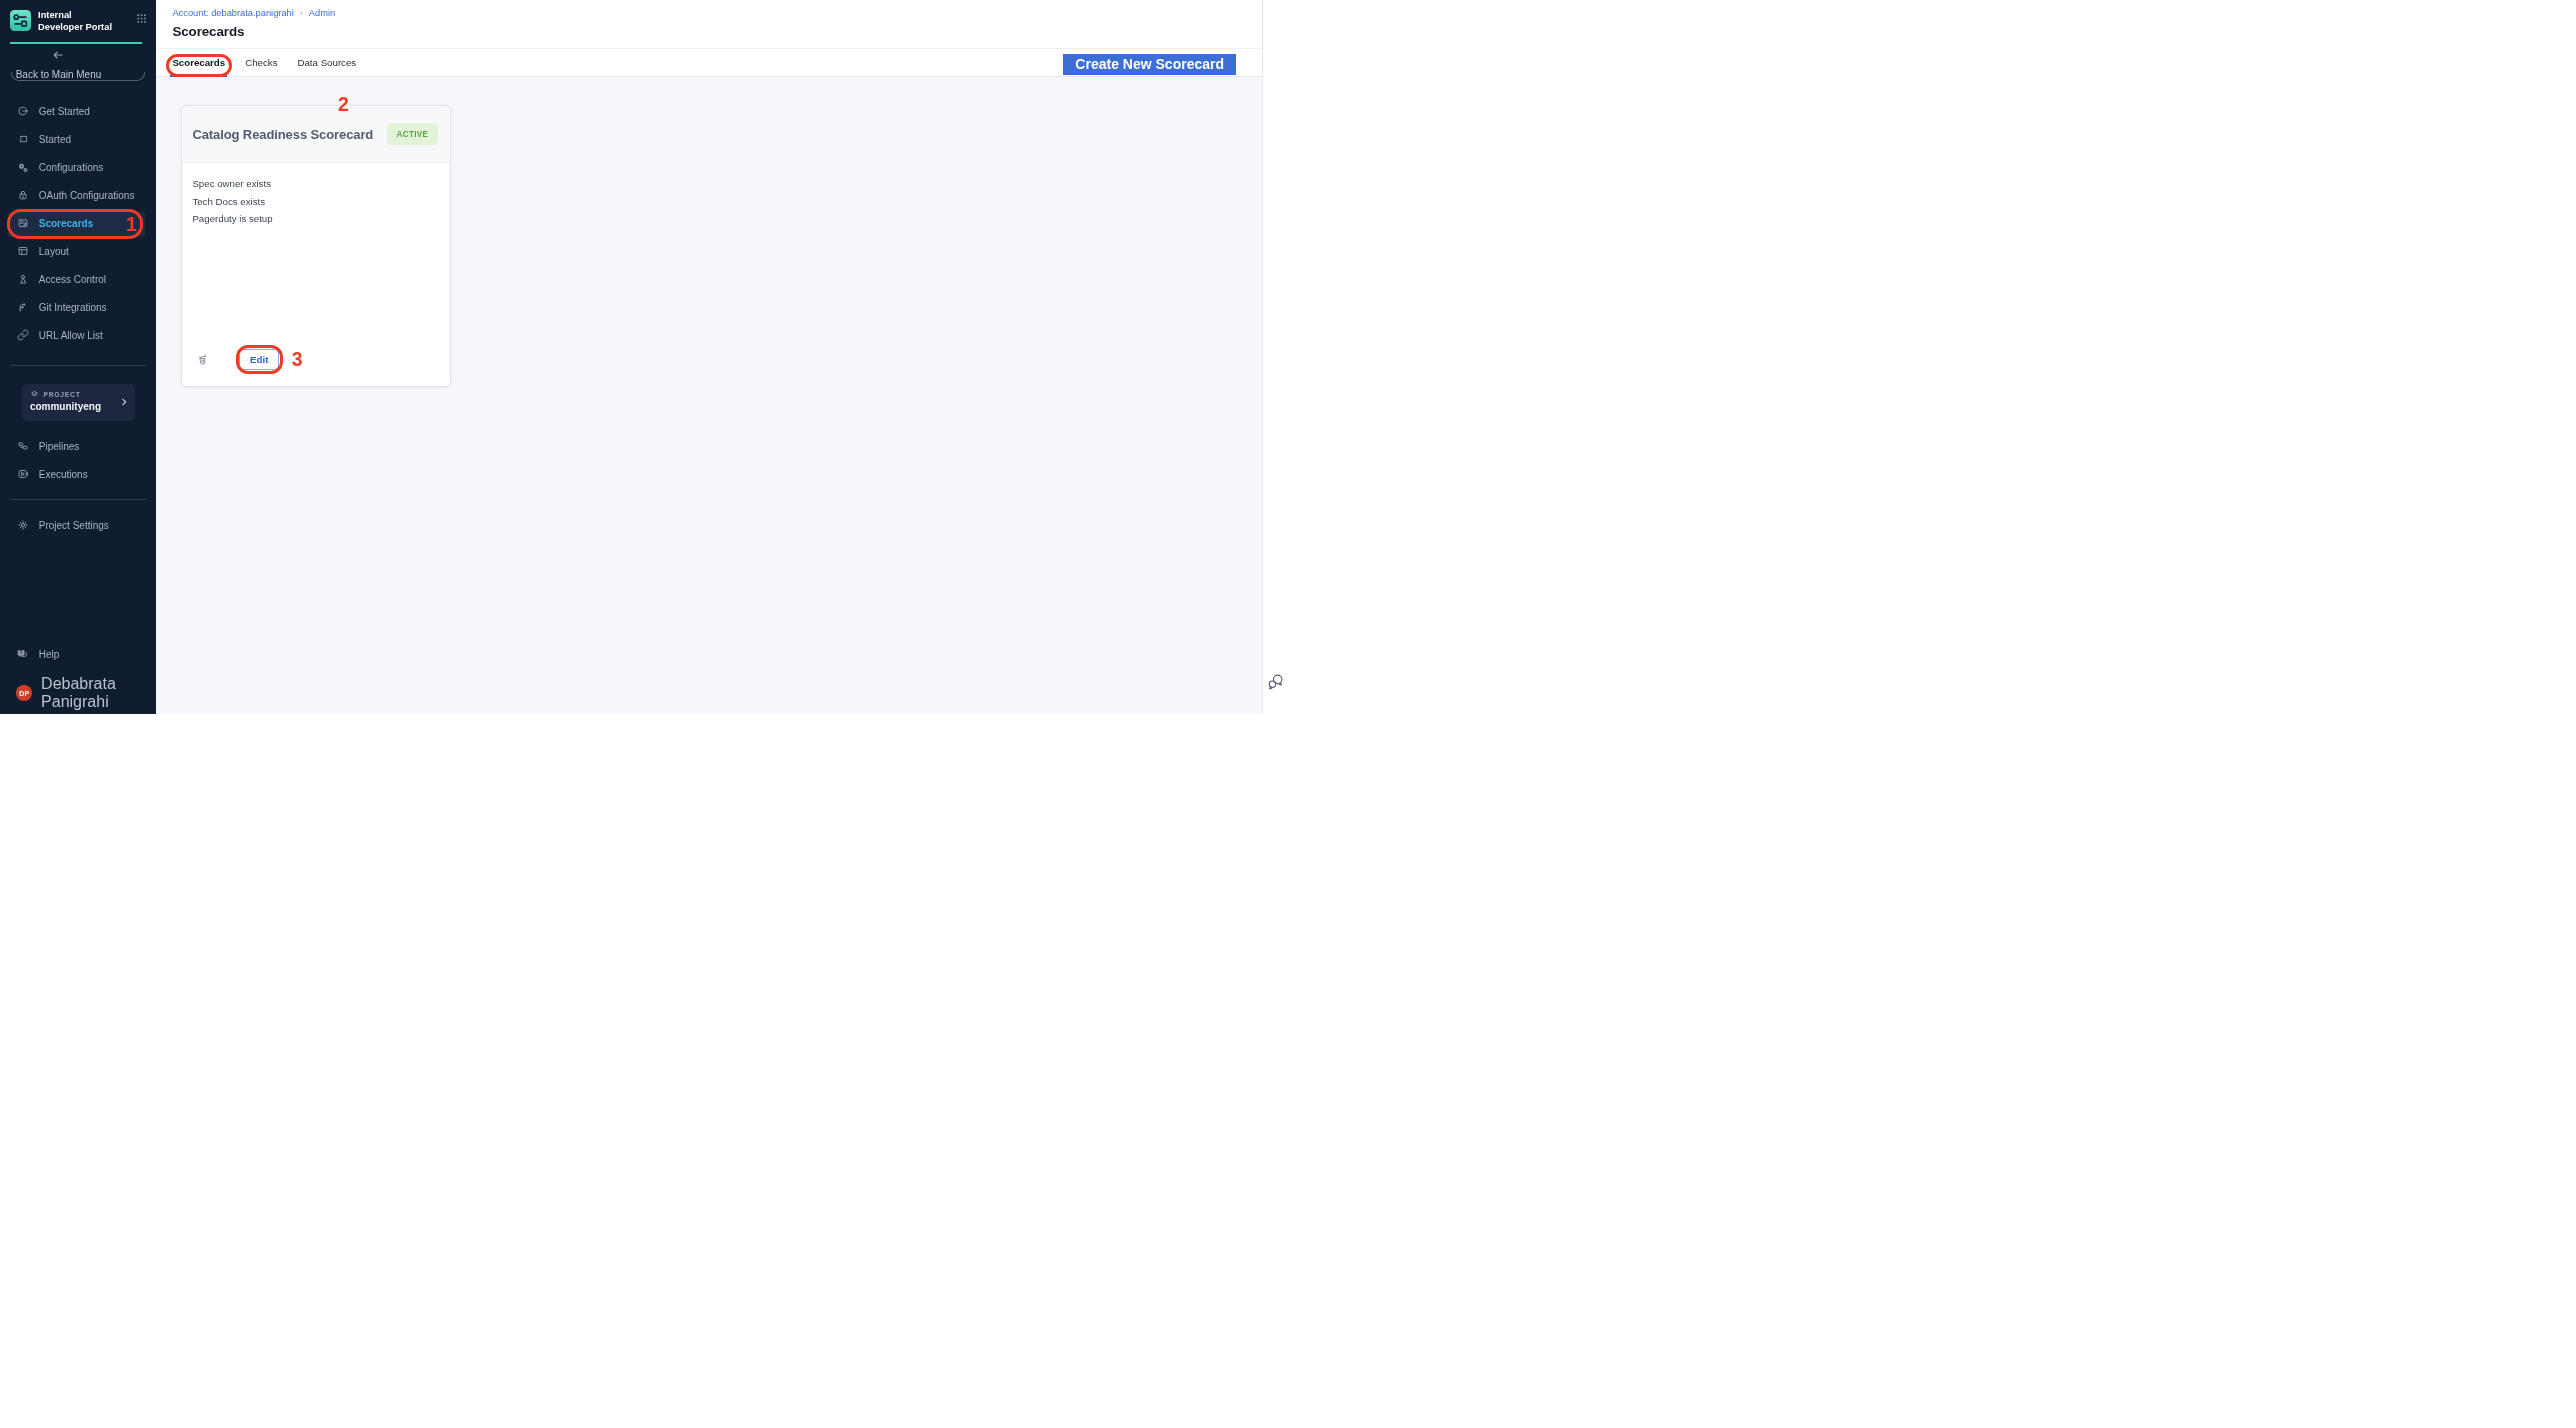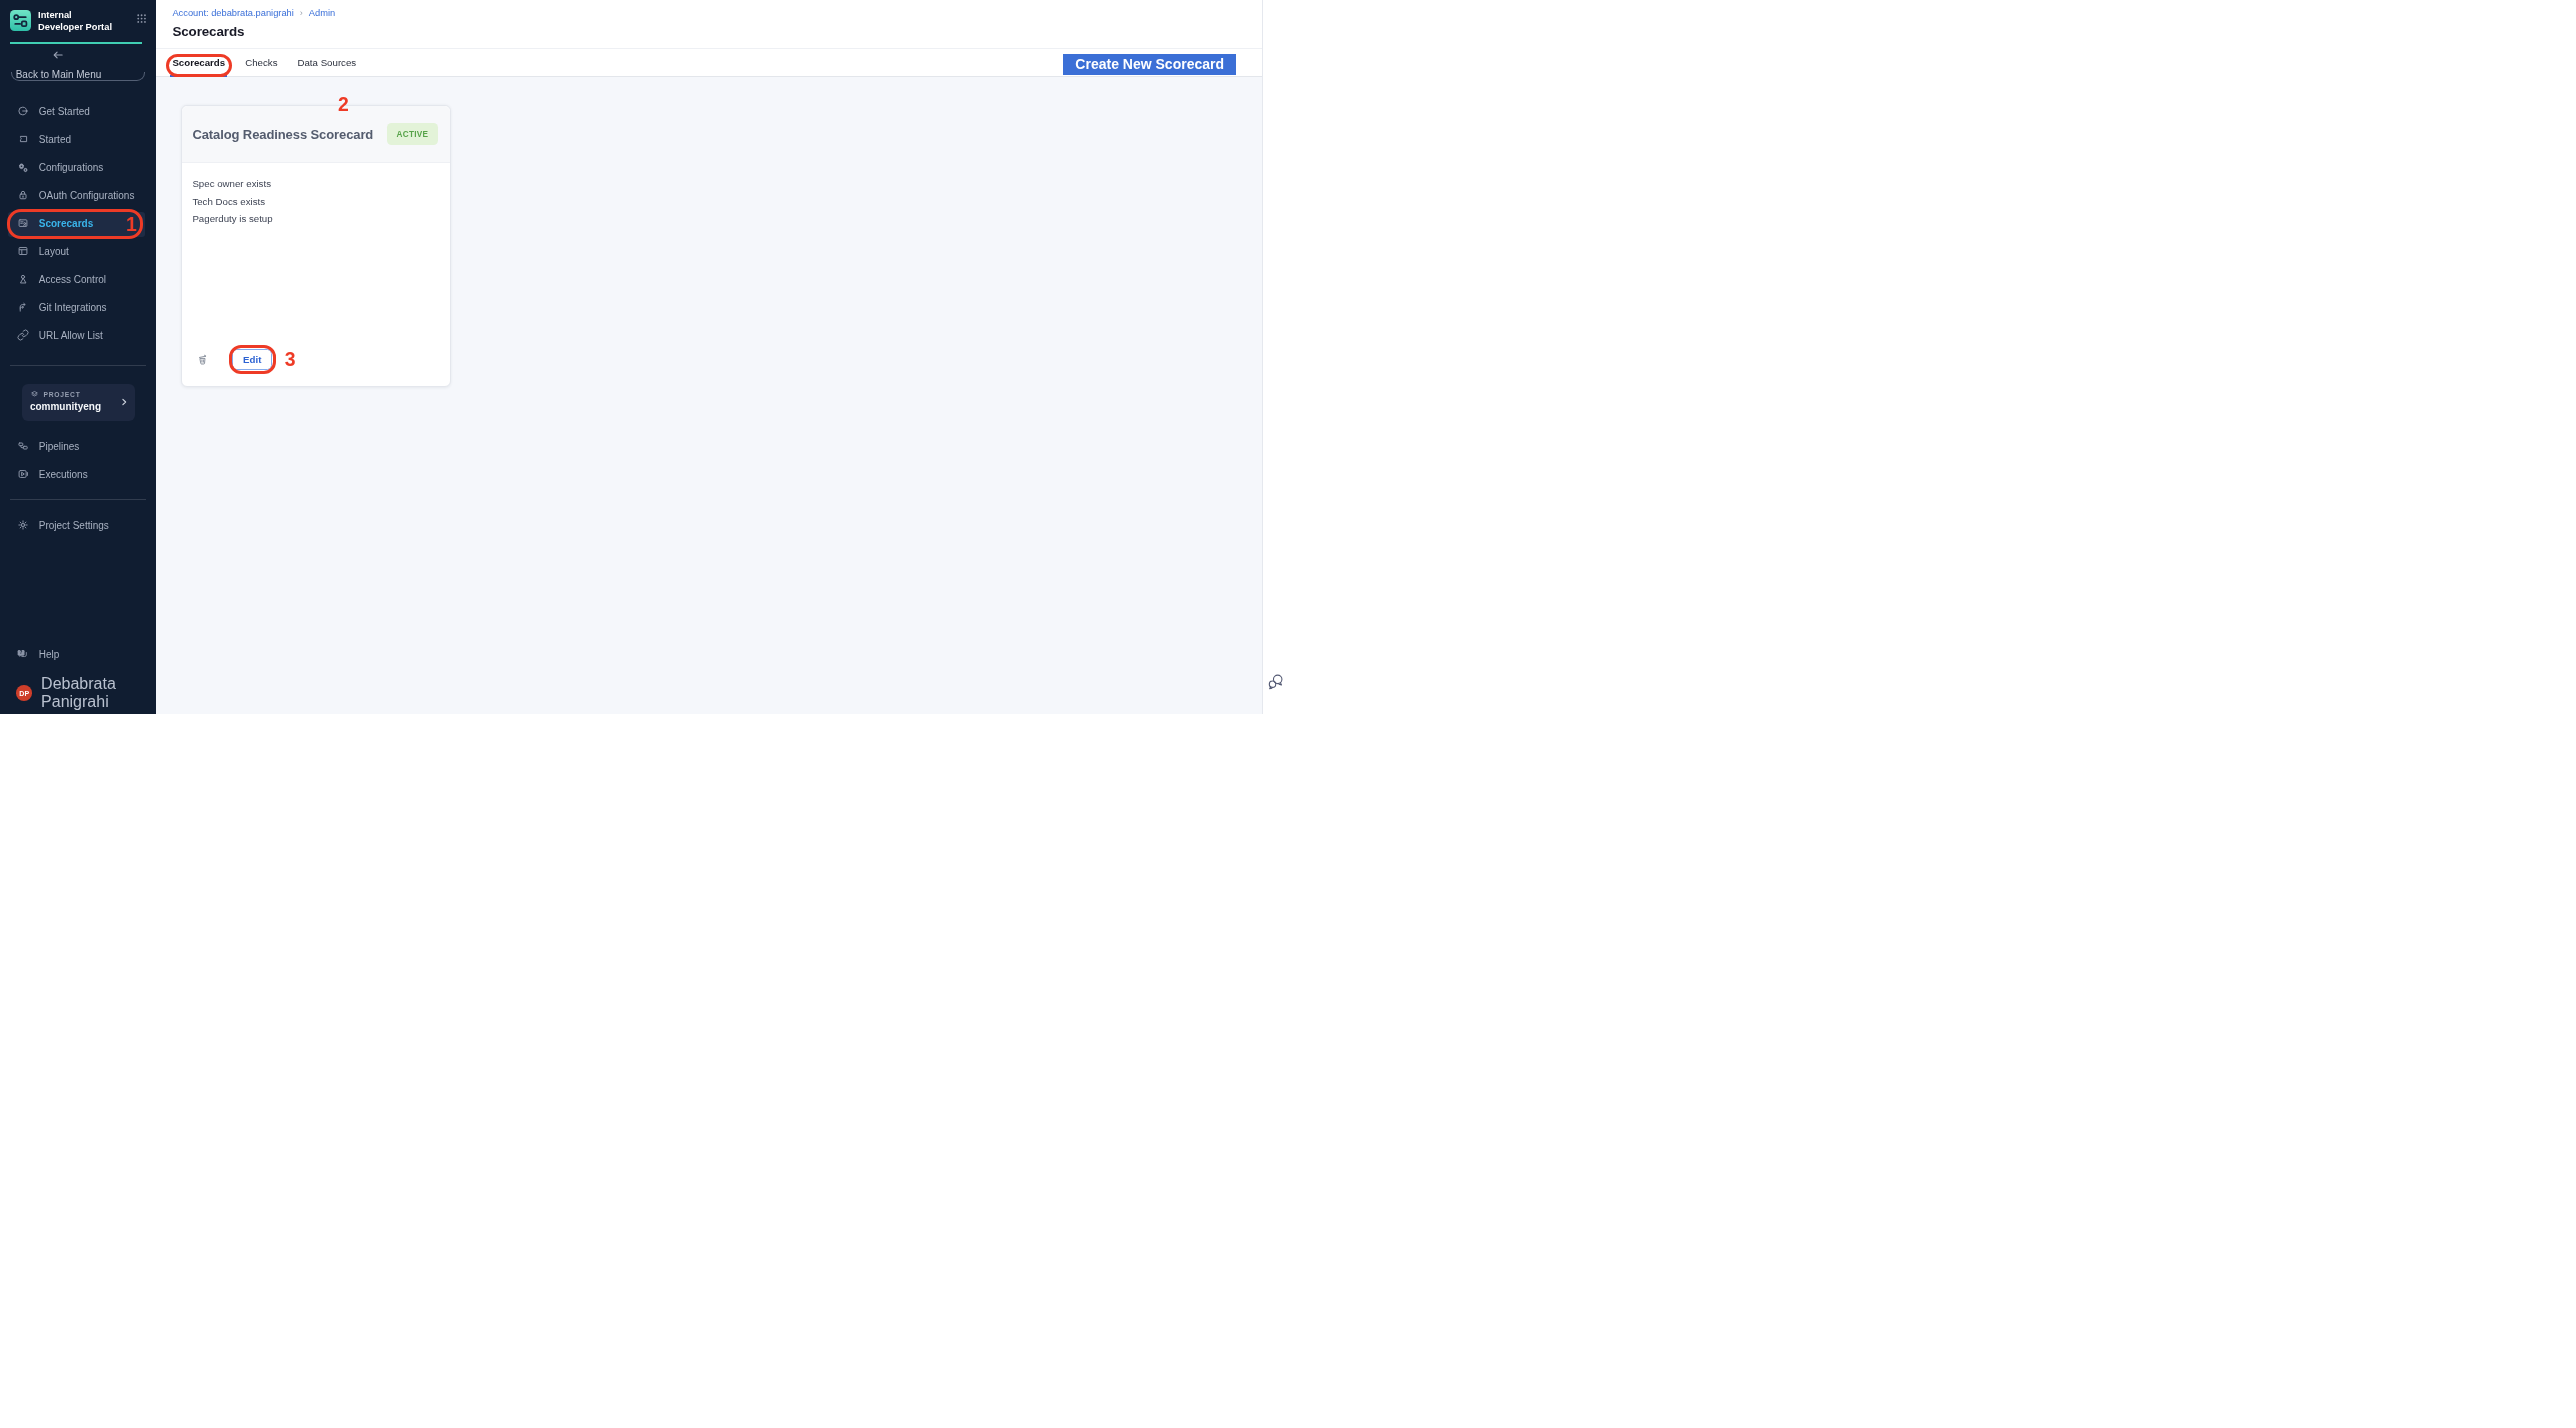--- a/index.html
+++ b/index.html
@@ -63,21 +63,21 @@
           border:0.7px solid #e4e7ed; border-radius:6px; box-shadow:0 0.7px 3px rgba(30,40,60,.07); }
   .card-header { height:57px; background:#f7f8fa; border-bottom:0.7px solid #eef0f4; border-radius:6px 6px 0 0;
                  display:flex; align-items:center; padding:0 12px 0 10.4px; }
   .card-title { flex:1; font-size:13px; font-weight:bold; color:#545c6e; letter-spacing:-0.1px; }
   .status-badge { background:#e3f3d8; color:#57a349; font-size:8.2px; font-weight:bold; letter-spacing:0.3px;
                   padding:6.7px 9.7px; border-radius:4.5px; }
   .card-body { padding:12px 10.4px 0 10.4px; }
   .check-line { font-size:9.7px; color:#3e4454; line-height:17.5px; }
   .card-footer { position:absolute; left:15px; bottom:16.4px; display:flex; align-items:center; }
   .trash-btn { width:13.4px; height:14px; cursor:pointer; display:flex; align-items:center; }
-  .edit-wrap { position:relative; margin-left:22px; }
+  .edit-wrap { position:relative; margin-left:29px; }
   .edit-btn { position:relative; z-index:1; background:#fff; border:0.7px solid #86abec; border-radius:4.5px;
               color:#2d63d3; font-size:9.7px; font-weight:bold; padding:3.7px 9.7px; cursor:pointer;
               font-family:"Liberation Sans","DejaVu Sans",sans-serif; }
   .ring { border:3.7px solid #ee3b26; position:absolute; }
   .ring-edit { inset:-4.5px -3.7px; border-radius:12px; z-index:2; }
   .ring-tab { left:-6.7px; right:-6.7px; top:4.5px; bottom:-0.7px; border-radius:12px; z-index:3; }
   .ring-sidebar { left:6.7px; top:209px; width:136px; height:30px; border-radius:14px; z-index:3; }
   .ann-num { position:absolute; color:#ee3b26; font-size:19.4px; font-weight:bold; z-index:4; line-height:1; }
   .num-1 { left:126px; top:215px; }
   .num-2 { left:182px; top:95px; }

